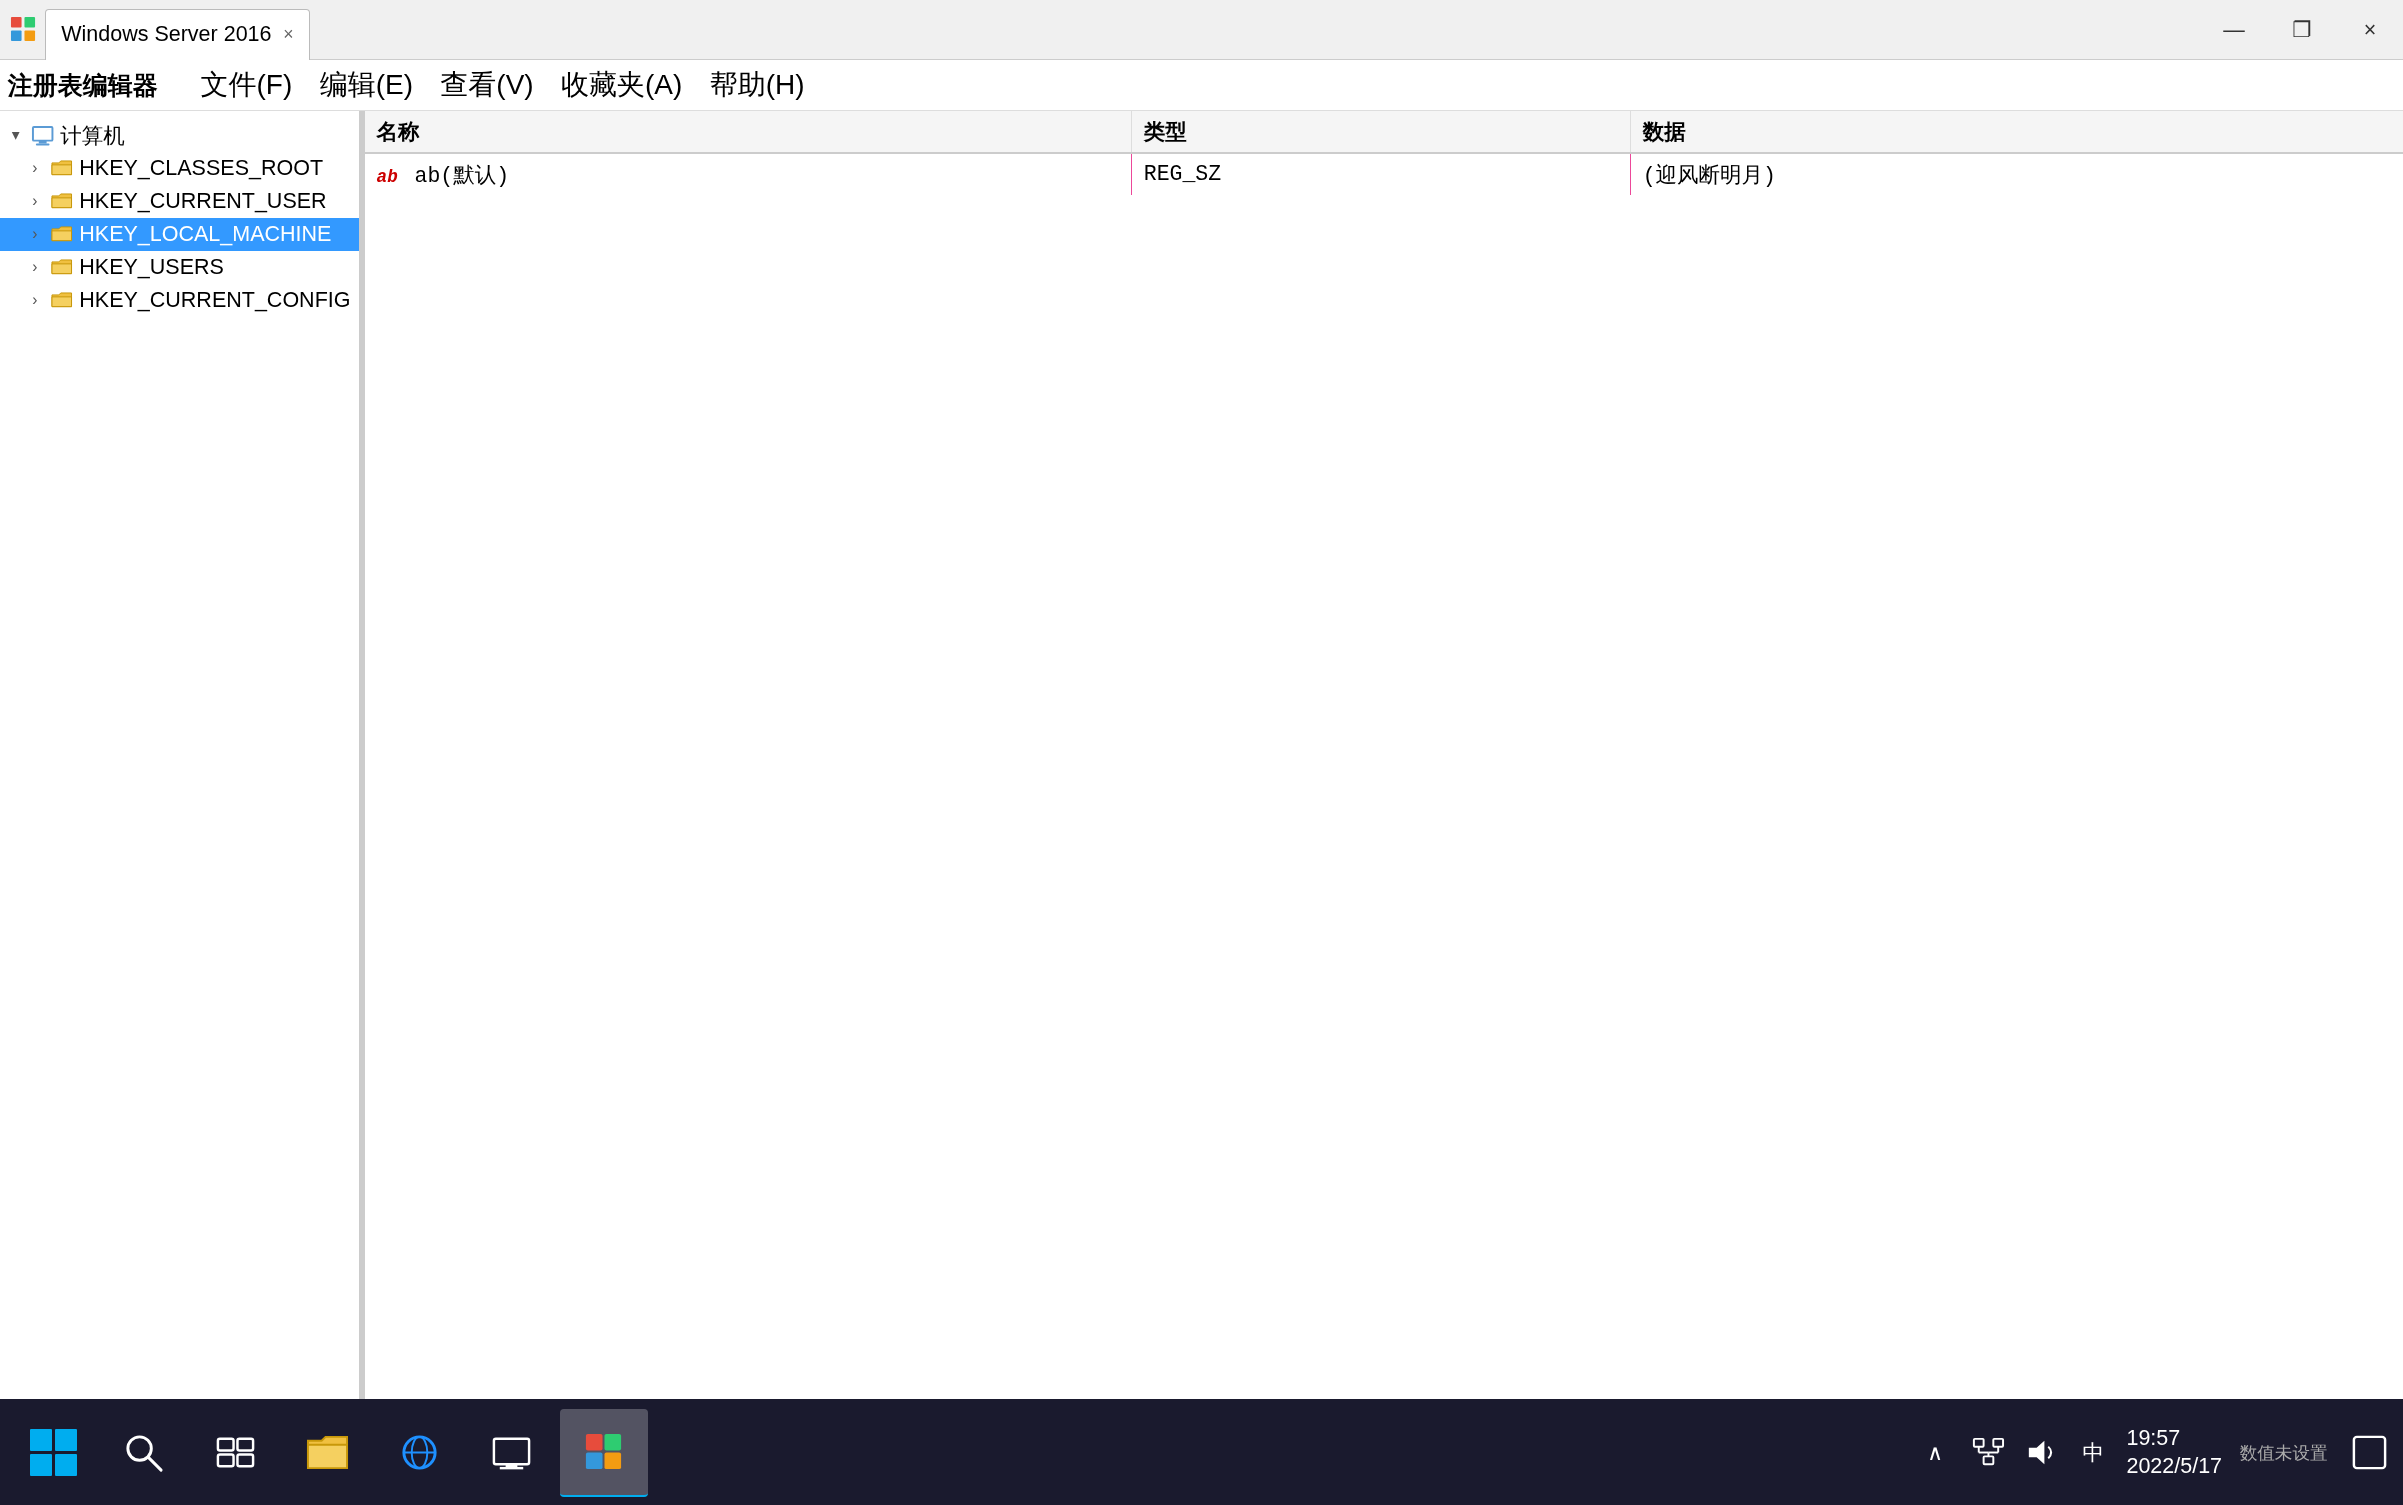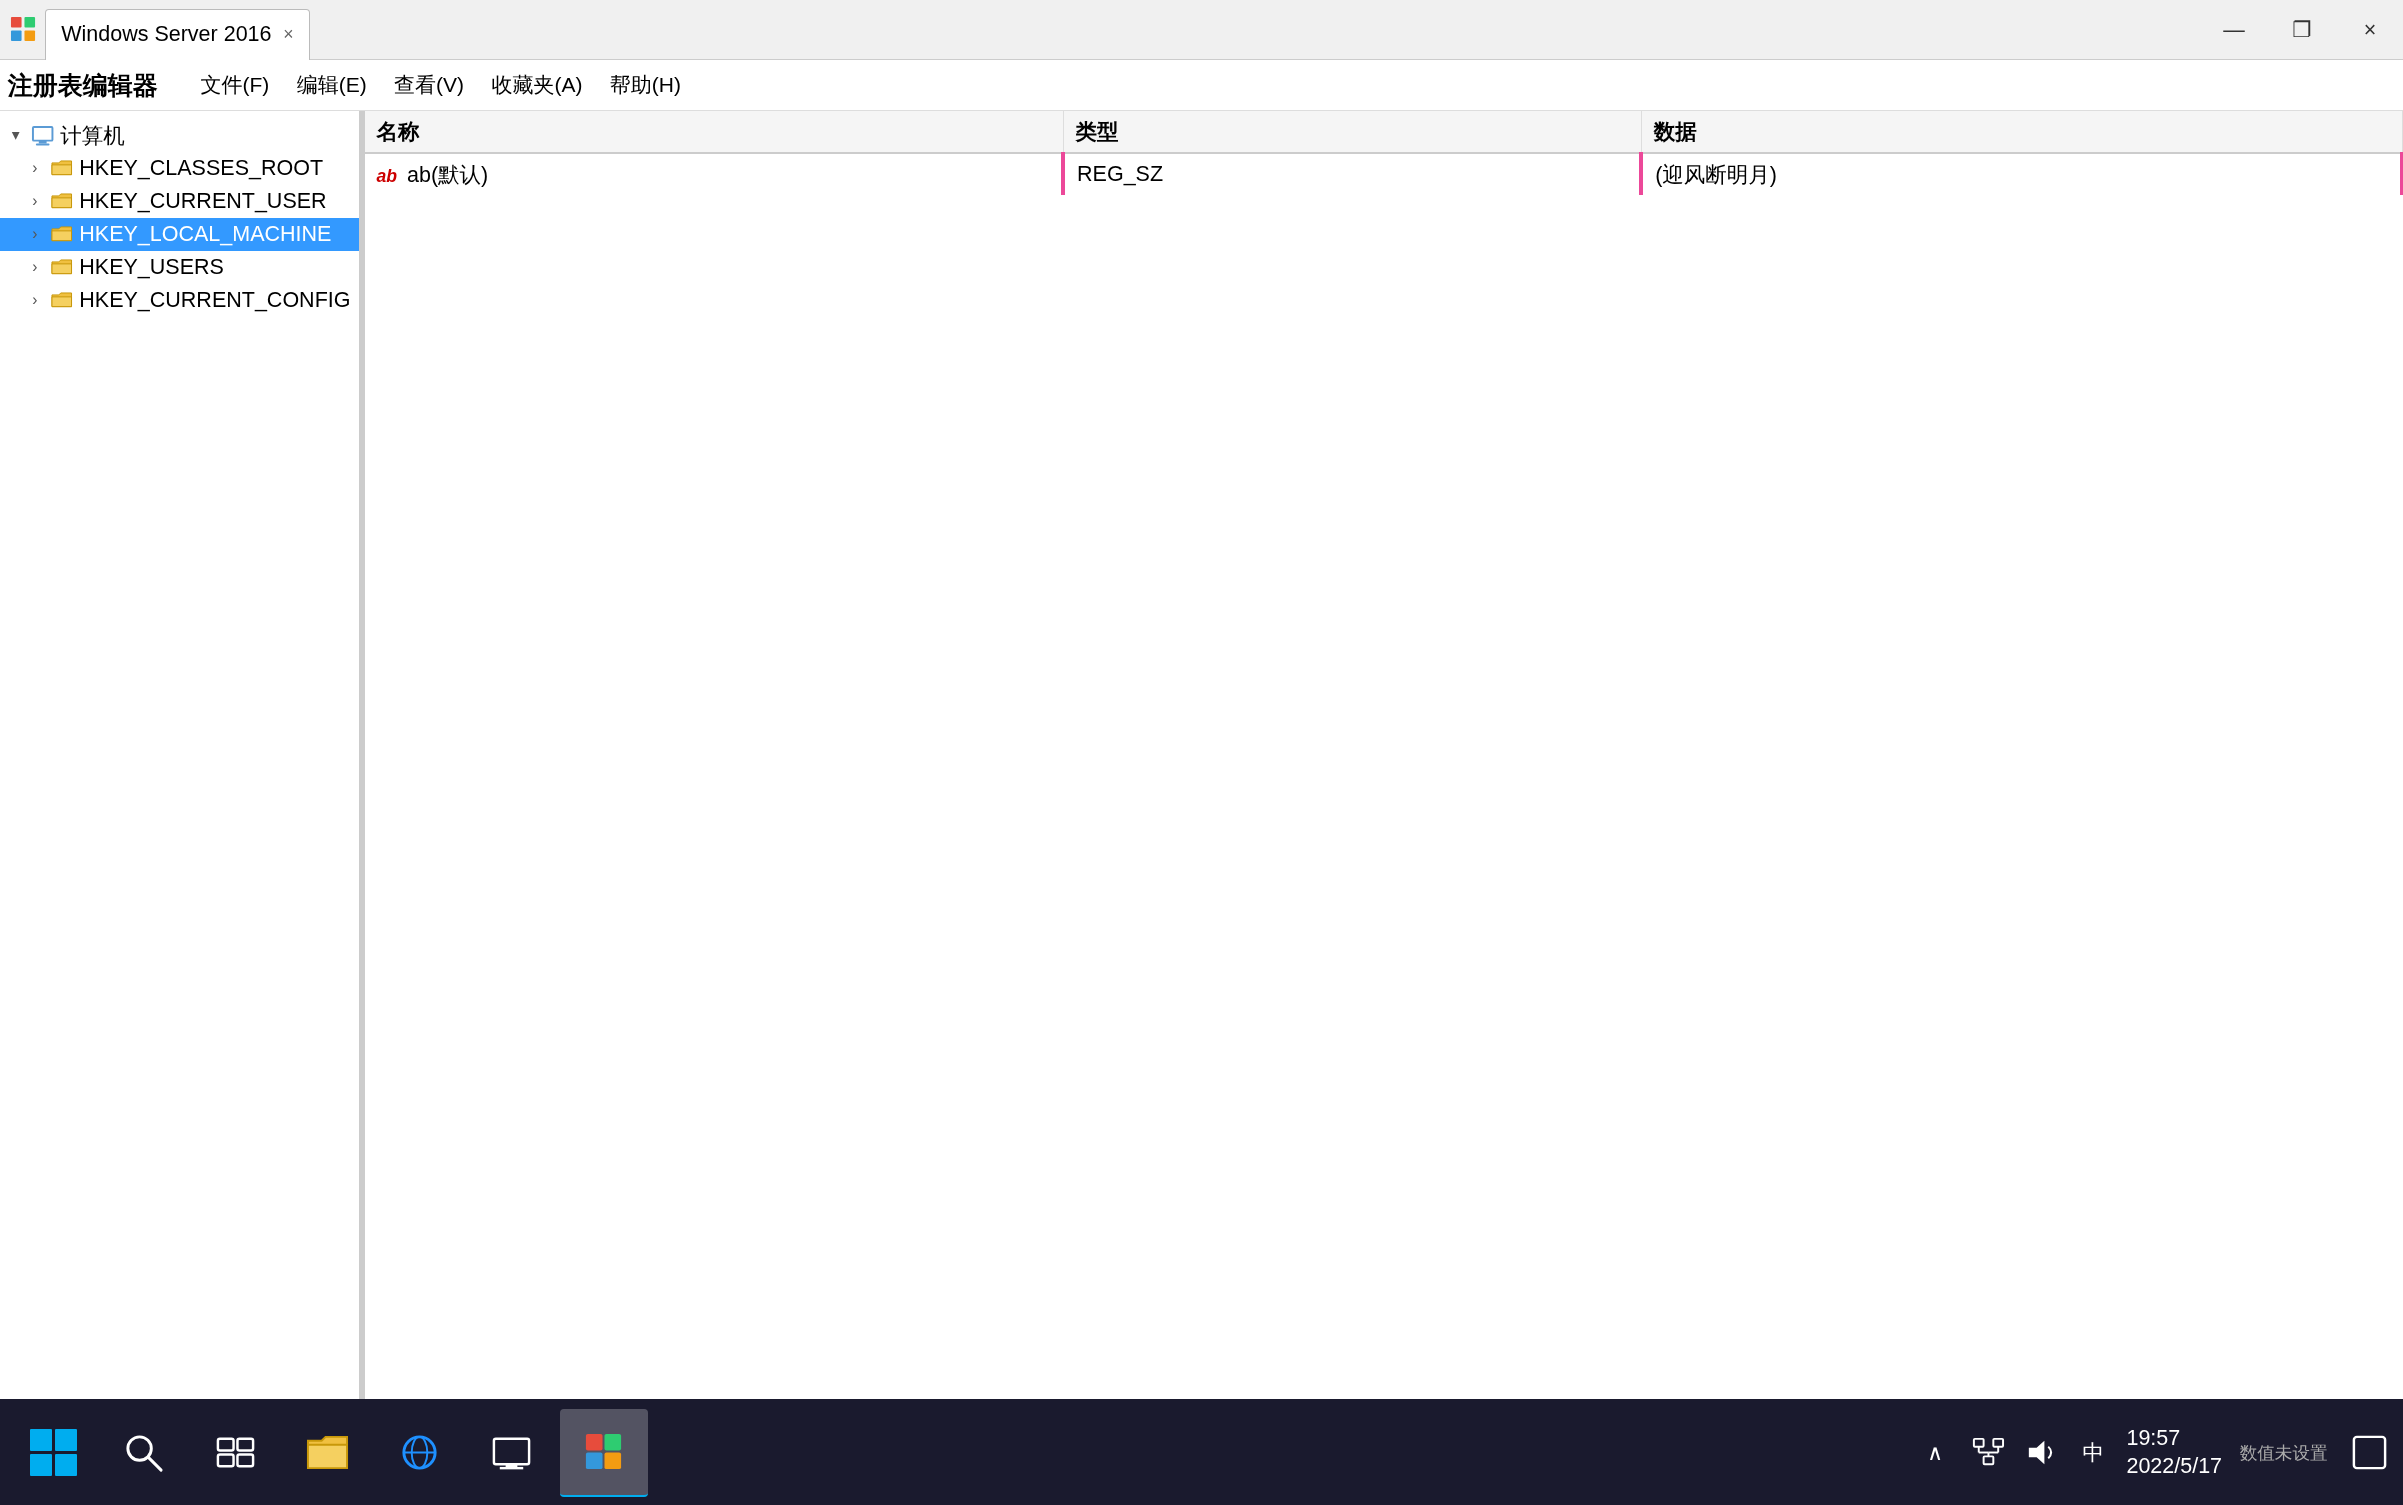--- a/index.html
+++ b/index.html
@@ -86,21 +86,21 @@
       border-bottom: 1px solid #ddd;
     }
     .menu-bar-title {
       font-weight: bold;
       font-size: 25px;
       margin-right: 29px;
       color: #000;
     }
     .menu-item {
       padding: 5.9px 13.7px;
-      font-size: 21px;
+      font-size: 28px;
       cursor: pointer;
       color: #000;
     }
 
     
     .content-area {
       display: flex;
       flex: 1;
       overflow: hidden;
     }
@@ -180,22 +180,23 @@
       text-align: left;
       padding: 5.9px 11.7px;
       font-size: 21.5px;
       font-weight: bold;
       border-right: 1px solid #ddd;
       height: 37px;
     }
     .detail-table td {
       padding: 5.9px 11.7px;
       font-size: 21.5px;
-      border-right: 4px solid #ec4899;
+      border-right: 1px solid #ec4899;
       height: 35px;
+      font-family: Liberation Mono, monospace;
     }
 
     .reg-ab-icon {
       display: inline-flex;
       align-items: center;
       font-size: 17.6px;
       font-weight: bold;
       color: #cc0000;
       margin-right: 3.9px;
       font-style: italic;

